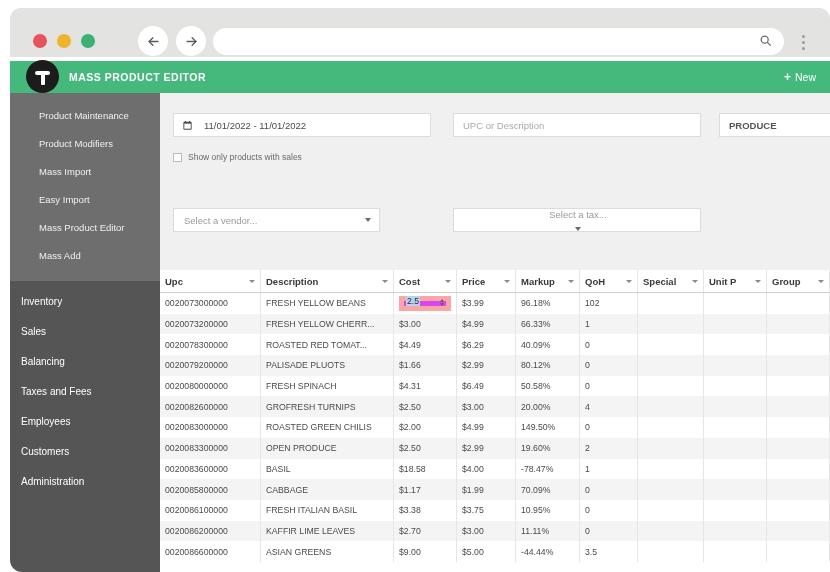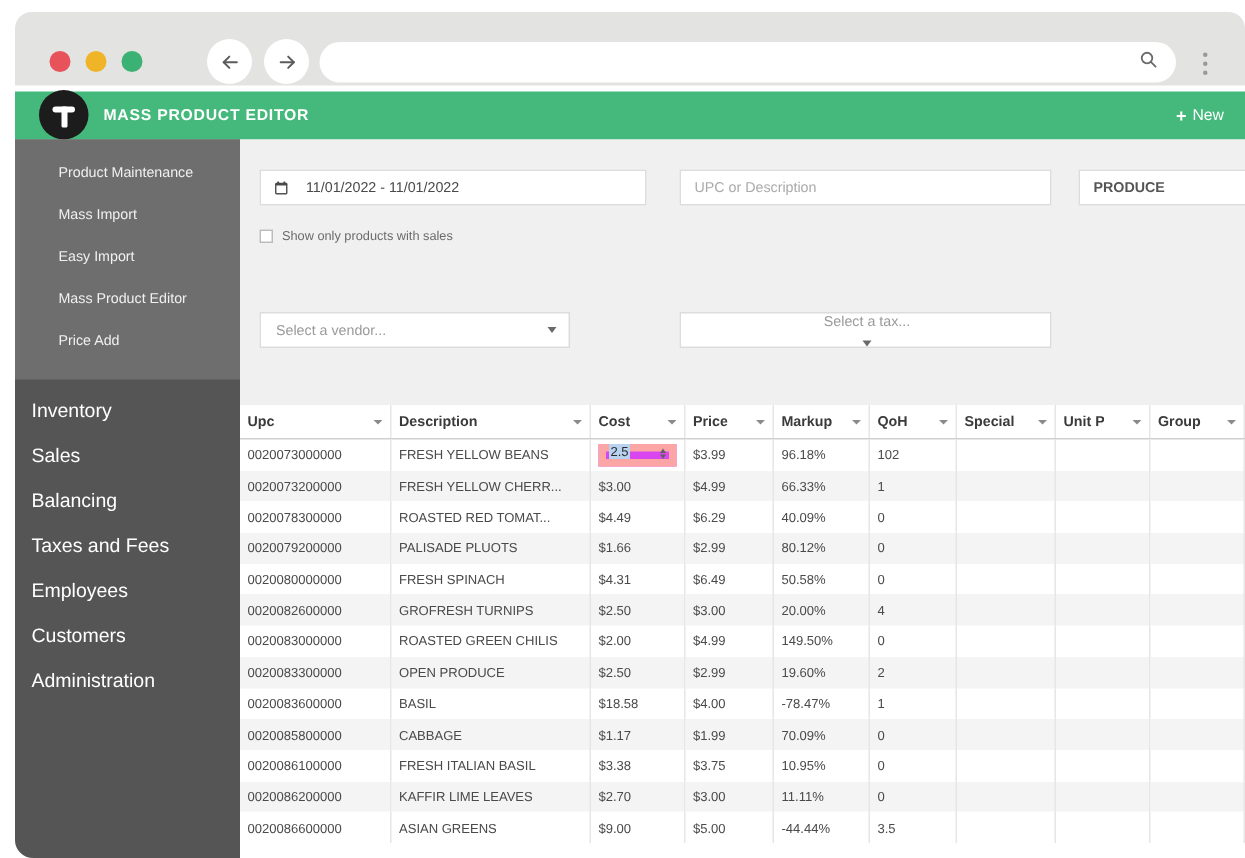--- a/index.html
+++ b/index.html
@@ -204,21 +204,21 @@
     height: 28px;
     line-height: 28px;
     padding-left: 29px;
     font-size: 9.5px;
     color: #f0f0f0;
   }
   .sb-mainitem {
     height: 30px;
     line-height: 30px;
     padding-left: 11px;
-    font-size: 13px;
+    font-size: 10px;
     color: #ffffff;
   }
   .sb-maingroup { padding-top: 6px; }
 
   
   .content {
     position: absolute;
     left: 160px;
     top: 93px;
     width: 670px;
@@ -500,24 +500,25 @@
     <div class="app-title">MASS PRODUCT EDITOR</div>
     <div class="new-button">
       <span class="plus-icon">+</span>
       <span>New</span>
     </div>
   </div>
 
   <div class="sidebar">
     <div class="sb-submenu">
       <div class="sb-subitem">Product Maintenance</div>
+      <div class="sb-subitem">Product Modifiers</div>
       <div class="sb-subitem">Mass Import</div>
       <div class="sb-subitem">Easy Import</div>
       <div class="sb-subitem">Mass Product Editor</div>
-      <div class="sb-subitem">Price Add</div>
+      <div class="sb-subitem">Mass Add</div>
     </div>
     <div class="sb-maingroup">
       <div class="sb-mainitem">Inventory</div>
       <div class="sb-mainitem">Sales</div>
       <div class="sb-mainitem">Balancing</div>
       <div class="sb-mainitem">Taxes and Fees</div>
       <div class="sb-mainitem">Employees</div>
       <div class="sb-mainitem">Customers</div>
       <div class="sb-mainitem">Administration</div>
     </div>

